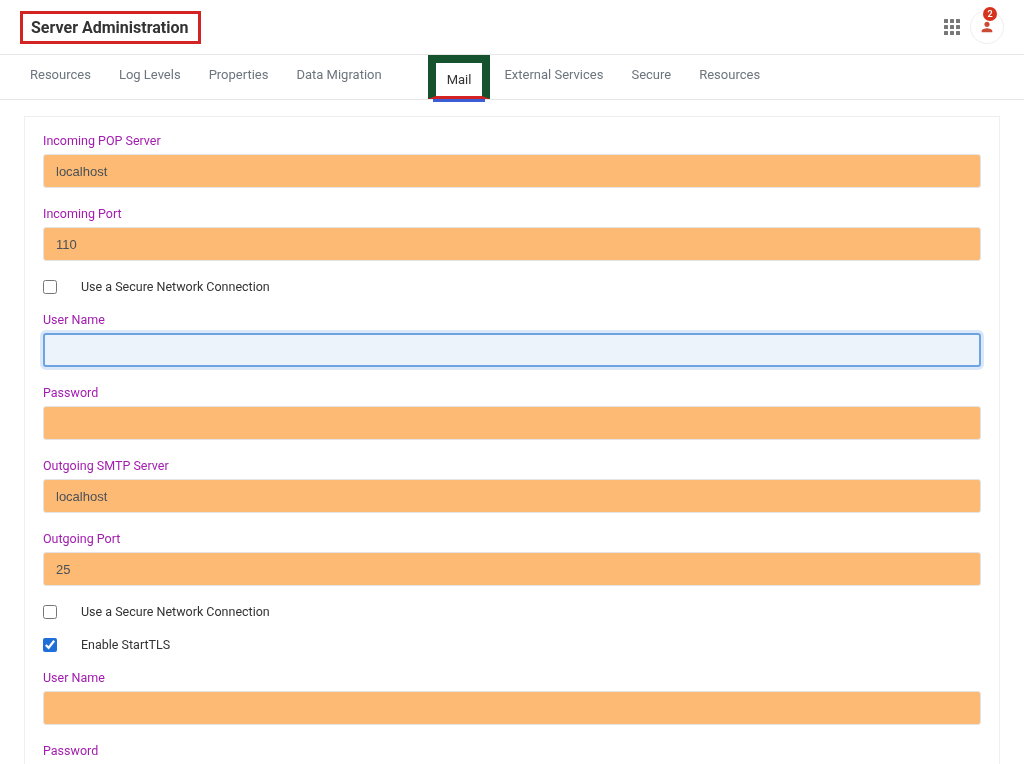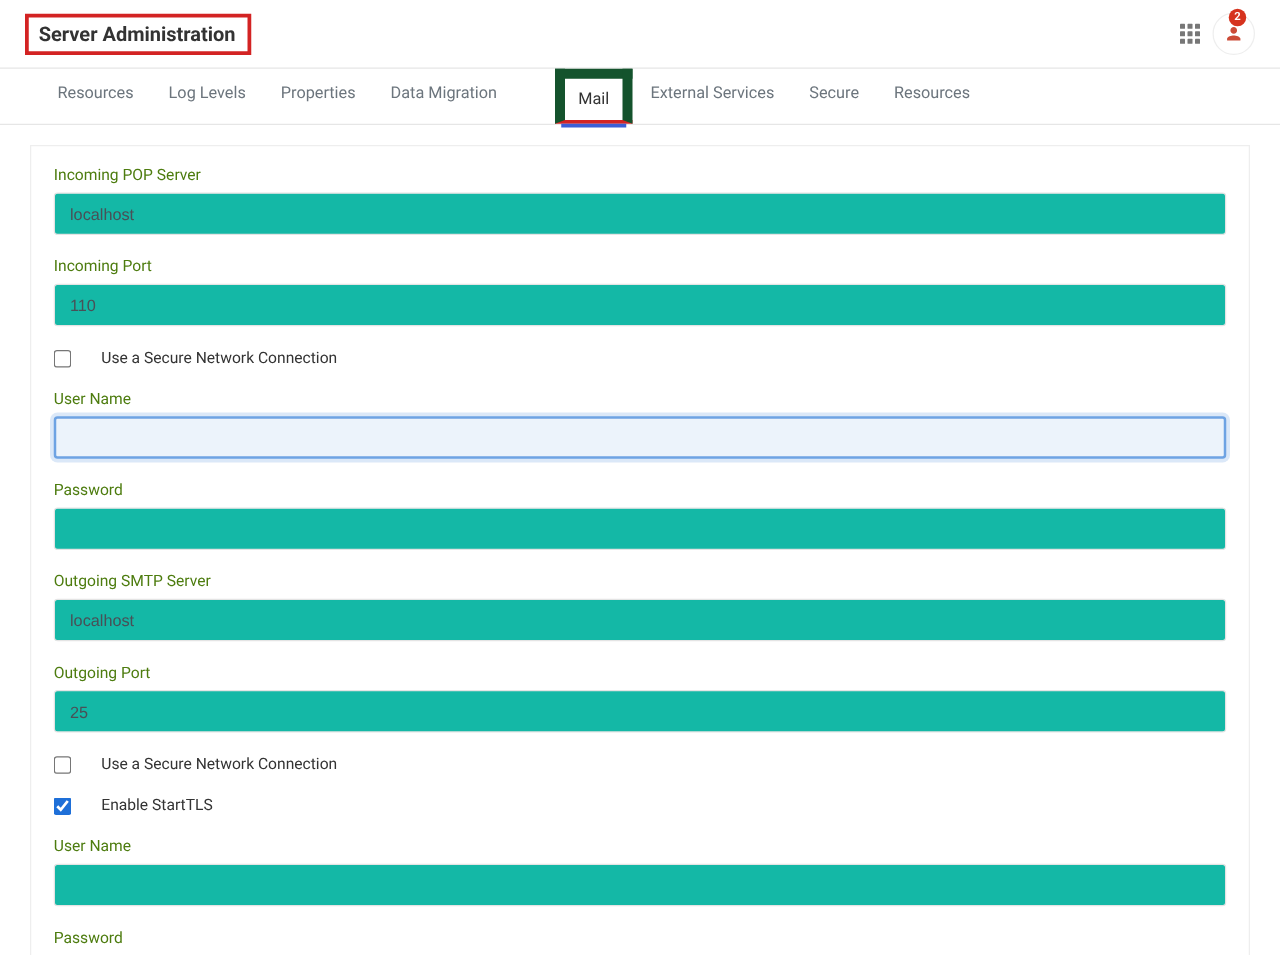--- a/index.html
+++ b/index.html
@@ -59,21 +59,21 @@
       background: #d6331e;
       color: #fff;
       font-size: 9px;
       font-weight: 600;
       width: 14px; height: 14px;
       border-radius: 50%;
       display: flex; align-items: center; justify-content: center;
     }
     .tabs {
       display: flex;
-      padding: 0 32px;
+      padding: 0 16px;
       border-bottom: 1px solid #e6e6e6;
     }
     .tab {
       padding: 12px 14px;
       color: #6c757d;
       font-size: 13px;
       cursor: pointer;
       border-bottom: 3px solid transparent;
     }
     .tab.active {
@@ -105,31 +105,31 @@
       padding: 16px 18px;
       height: 660px;
       overflow: hidden;
     }
     .field {
       margin-bottom: 18px;
     }
     .field label {
       display: block;
       font-size: 12.5px;
-      color: #4d7c0f;
+      color: #a21caf;
       margin-bottom: 6px;
     }
     .field input[type="text"],
     .field input[type="password"] {
       width: 100%;
       height: 34px;
       padding: 6px 12px;
       font-size: 13px;
       color: #495057;
-      background: #14b8a6;
+      background: #fdba74;
       border: 1px solid #e4e4e4;
       border-radius: 3px;
       outline: none;
     }
     .field input.focused {
       background: #ecf3fb;
       border: 2px solid #6ea3e3;
       box-shadow: 0 0 0 3px rgba(110,163,227,0.25);
     }
     .check-row {

